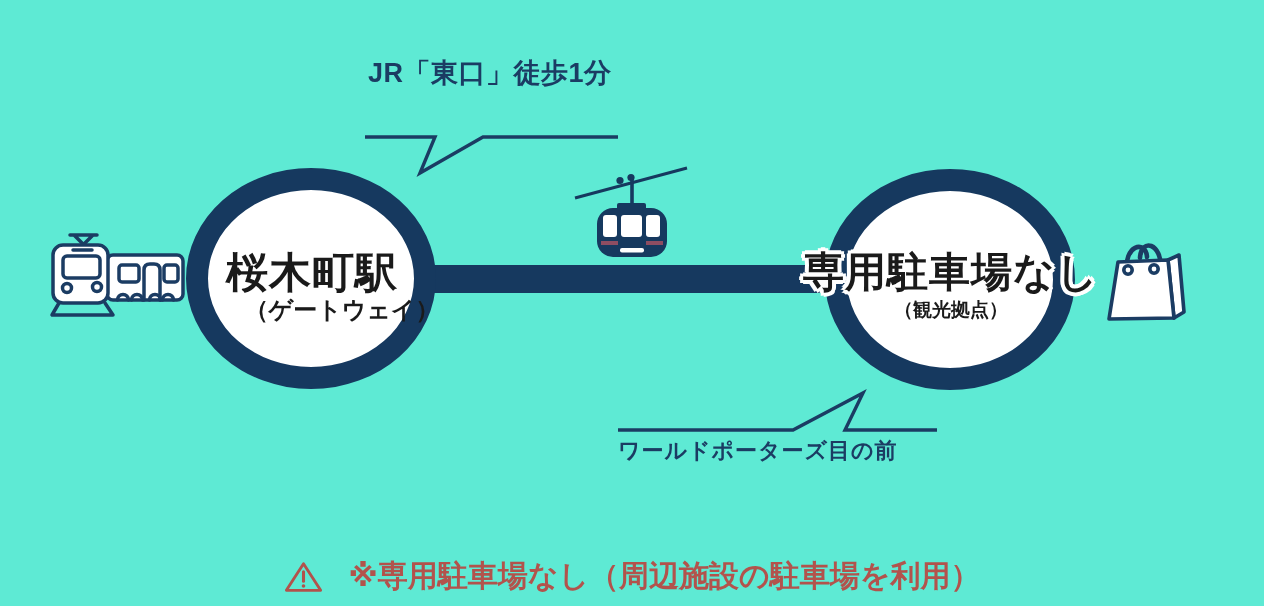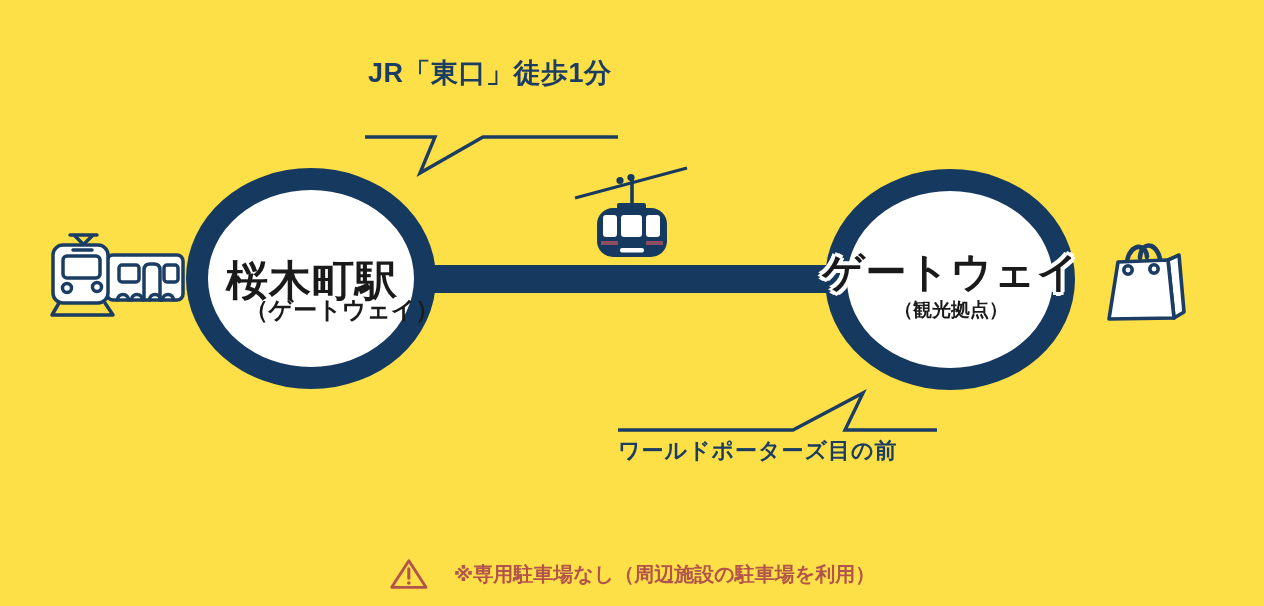--- a/index.html
+++ b/index.html
@@ -1,35 +1,35 @@
 <!DOCTYPE html>
 <html><head>
 <meta charset="utf-8">
 <style>
   html,body{margin:0;padding:0;background:#ffffff;}
   .stage{
-    position:relative;width:1264px;height:606px;background:#fde047;overflow:hidden;
+    position:relative;width:1264px;height:606px;background:#5eead4;overflow:hidden;
     font-family:"Liberation Sans","DejaVu Sans",sans-serif;color:#1a1a1a;
   }
   .abs{position:absolute;}
   
   .route-bar{left:420px;top:265px;width:424px;height:28px;background:#16395f;}
   
   .ring{
     width:250px;height:221px;border:22px solid #16395f;border-radius:50%;
     background:#ffffff;box-sizing:border-box;
   }
   .ring.left{left:186px;top:168px;}
   .ring.right{left:825px;top:169px;}
   
   .st-name{
     font-weight:800;color:#1a1a1a;white-space:nowrap;line-height:1;
     transform:translateX(-50%);text-align:center;letter-spacing:1px;
   }
-  .st-name.l{left:312px;top:260px;font-size:42px;}
+  .st-name.l{left:312px;top:252px;font-size:42px;}
   .st-name.r{
     left:951px;top:252px;font-size:41px;
     text-shadow:-4px 0 0 #fff,4px 0 0 #fff,0 -4px 0 #fff,0 4px 0 #fff,
                 -3px -3px 0 #fff,3px -3px 0 #fff,-3px 3px 0 #fff,3px 3px 0 #fff;
   }
   .st-sub{
     font-weight:700;color:#1a1a1a;white-space:nowrap;line-height:1;
     transform:translateX(-50%);text-align:center;
   }
   .st-sub.l{left:314px;top:298px;font-size:24px;margin-left:28px;}
@@ -39,21 +39,21 @@
     left:368px;top:56px;font-size:27px;line-height:34px;font-weight:800;
     color:#1b3c63;white-space:nowrap;letter-spacing:0.5px;
   }
   .callout-bottom{
     left:618px;top:440px;font-size:22px;font-weight:800;color:#1b3c63;
     white-space:nowrap;line-height:1;letter-spacing:1px;
   }
   
   .notice{
     left:632px;top:556px;transform:translateX(-50%);display:flex;align-items:center;
-    gap:25px;color:#b2534c;font-size:20px;font-weight:700;white-space:nowrap;
+    gap:25px;color:#b2534c;font-size:30px;font-weight:700;white-space:nowrap;
   }
   svg{display:block;}
 </style>
 </head>
 <body>
 
 <div class="stage">
 
   <div class="abs route-bar"></div>
 
@@ -113,21 +113,21 @@
       <path d="M 40 28 C 41 8, 62 12, 61 40" stroke-width="4.6"></path>
       <path d="M 68 30 L 79 25 L 84 82 L 74 88 Z" fill="#ffffff"></path>
       <path d="M 18 32 L 68 30 L 74 88 L 9 89 Z" fill="#ffffff"></path>
       <circle cx="28" cy="40" r="4.2" fill="#ffffff"></circle>
       <circle cx="54" cy="39" r="4.2" fill="#ffffff"></circle>
     </g>
   </svg>
 
   <div class="abs st-name l">桜木町駅</div>
   <div class="abs st-sub l">（ゲートウェイ）</div>
-  <div class="abs st-name r">ゲートウェイ</div>
+  <div class="abs st-name r">専用駐車場なし</div>
   <div class="abs st-sub r">（観光拠点）</div>
 
   <svg class="abs" style="left:610px;top:385px;" width="335" height="55" viewBox="0 0 335 55">
     <path d="M 8 45 H 183 L 253 8 L 235 45 H 327" fill="none" stroke="#1b3c63" stroke-width="3.4"></path>
   </svg>
   <div class="abs callout-bottom">ワールドポーターズ目の前</div>
 
   <div class="abs notice">
     <svg width="40" height="36" viewBox="0 0 42 36">
       <path d="M 21 4 L 39 32 H 3 Z" fill="none" stroke="#b2534c" stroke-width="3" stroke-linejoin="round"></path>

